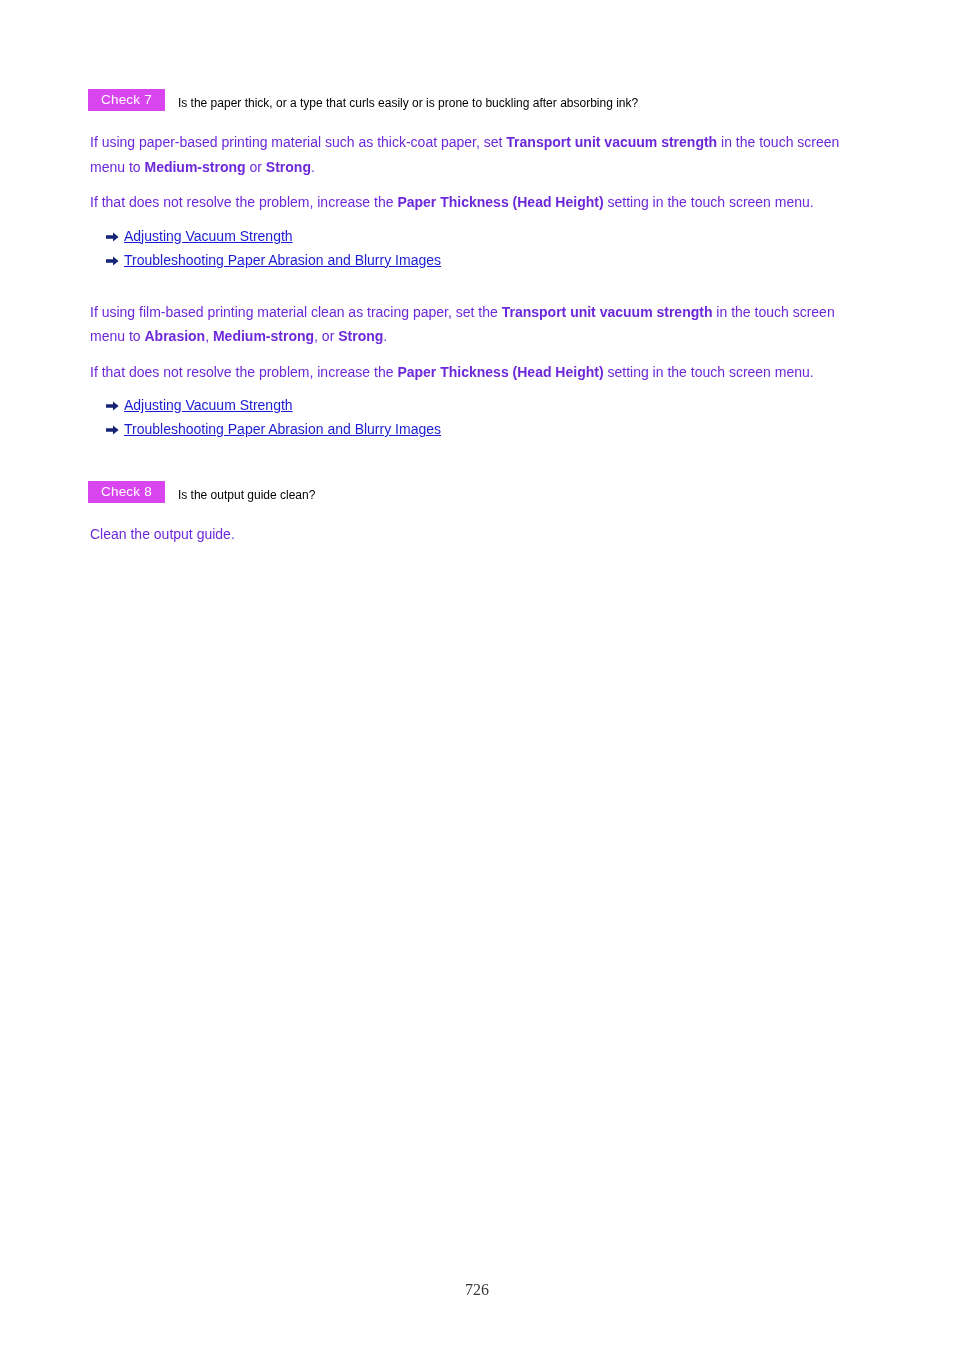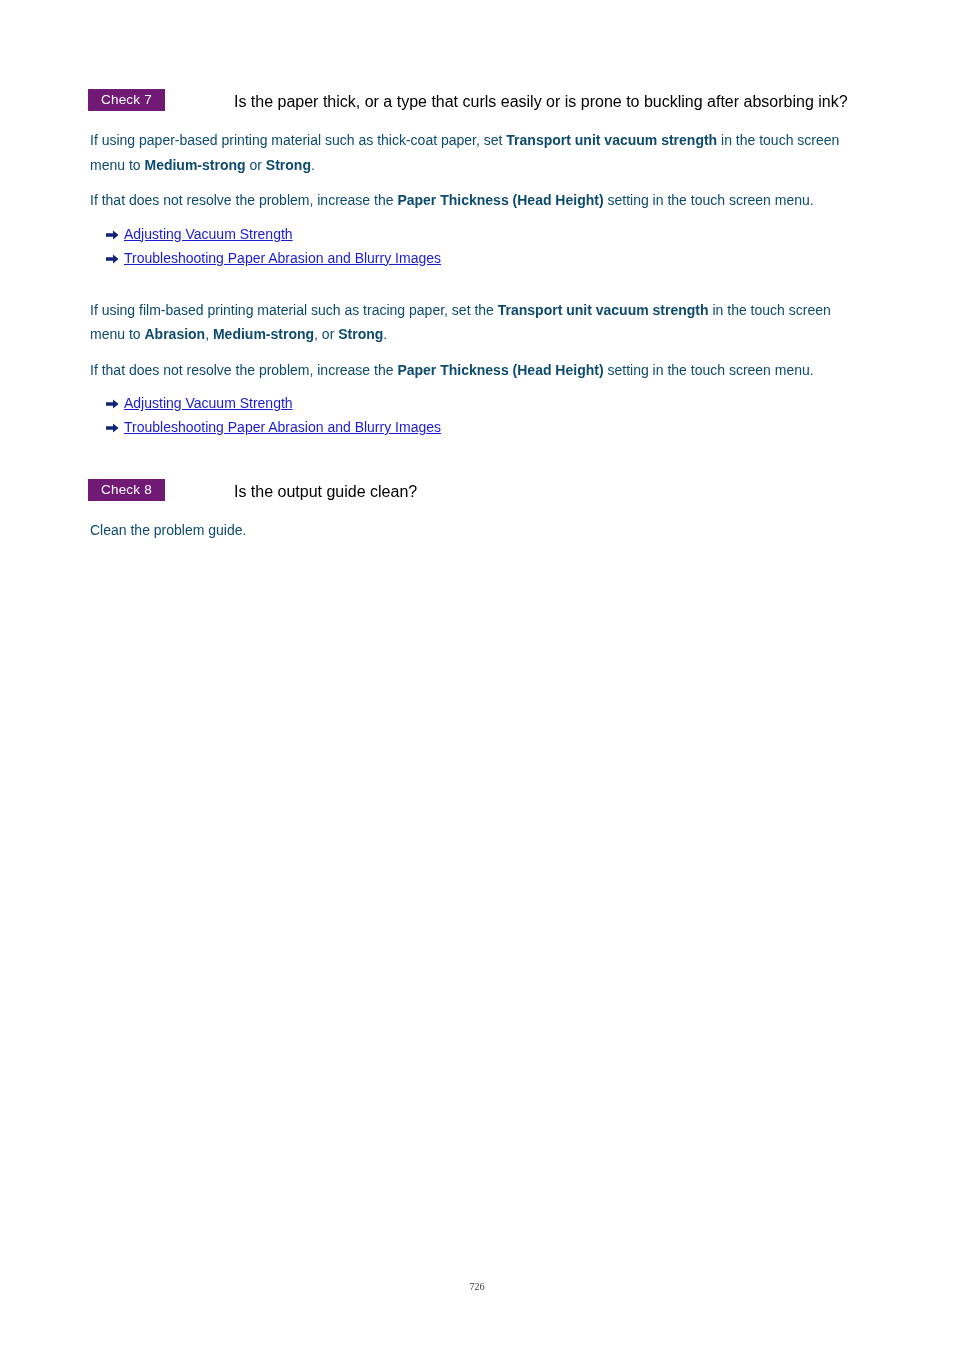--- a/index.html
+++ b/index.html
@@ -39,43 +39,42 @@
   .check-heading {
     font-size: 17.5px;
     line-height: 31px;
     color: #000;
     font-weight: normal;
     margin: 0;
     padding: 0;
   }
   .check-badge {
     display: inline-block;
-    background: #701a75;
+    background: #d946ef;
     color: #ffffff;
     font-size: 13.5px;
     line-height: 22px;
     height: 22px;
     padding: 0 13px;
-    margin-right: 25px;
+    margin-right: 13px;
     vertical-align: 3px;
     letter-spacing: 0.2px;
     white-space: nowrap;
     font-weight: normal;
   }
   .check-title {
-    font-size: 16px;
-    margin-left: 44px;
+    font-size: 12px;
   }
 
   
   p.body {
     font-size: 14px;
     line-height: 24.5px;
     margin: 11px 0 0 2px;
-    color: #0c4a6e;
+    color: #6d28d9;
     text-align: left;
   }
   p.body.tight {
     margin-top: 13px;
   }
   p.body b {
     font-weight: bold;
   }
 
   
@@ -114,21 +113,21 @@
   .gap-after-links { height: 12px; }
 
   
   .page-number {
     position: absolute;
     left: 0;
     top: 1281px;
     width: 954px;
     text-align: center;
     font-family: "Liberation Serif", serif;
-    font-size: 10px;
+    font-size: 16px;
     color: #3a3a3a;
   }
 </style>
 </head>
 <body>
 
 <div class="page">
   <div class="content">
 
     <div class="check-block">
@@ -153,21 +152,21 @@
             <svg width="13" height="10" viewBox="0 0 13 10" aria-hidden="true">
               <path d="M0 3.2 H7.0 V0.4 L12.6 5.0 L7.0 9.6 V6.8 H0 Z" fill="currentColor"></path>
             </svg>
           </span>
           <a class="doclink" href="#">Troubleshooting Paper Abrasion and Blurry Images</a>
         </li>
       </ul>
 
     <div class="gap-after-links"></div>
 
-    <p class="body tight"><span>If using film-based printing material such as tracing paper, set the </span><b>Transport unit vacuum strength</b><span> in the touch screen menu to </span><b>Abrasion</b><span>, </span><b>Medium-strong</b><span>, or </span><b>Strong</b><span>.</span></p>
+    <p class="body tight"><span>If using film-based printing material clean as tracing paper, set the </span><b>Transport unit vacuum strength</b><span> in the touch screen menu to </span><b>Abrasion</b><span>, </span><b>Medium-strong</b><span>, or </span><b>Strong</b><span>.</span></p>
 
     <p class="body"><span>If that does not resolve the problem, increase the </span><b>Paper Thickness (Head Height)</b><span> setting in the touch screen menu.</span></p>
 
     <ul class="link-list">
         <li>
           <span class="arrow-icon">
             <svg width="13" height="10" viewBox="0 0 13 10" aria-hidden="true">
               <path d="M0 3.2 H7.0 V0.4 L12.6 5.0 L7.0 9.6 V6.8 H0 Z" fill="currentColor"></path>
             </svg>
           </span>
@@ -182,19 +181,19 @@
           <a class="doclink" href="#">Troubleshooting Paper Abrasion and Blurry Images</a>
         </li>
       </ul>
 
     <div class="gap-before-check8"></div>
 
     <div class="check-block">
       <div class="check-heading"><span class="check-badge">Check 8</span><span class="check-title">Is the output guide clean?</span></div>
     </div>
 
-    <p class="body"><span>Clean the problem guide.</span></p>
+    <p class="body"><span>Clean the output guide.</span></p>
 
 
   </div>
 
   <div class="page-number">726</div>
 </div>
 
 </body></html>

